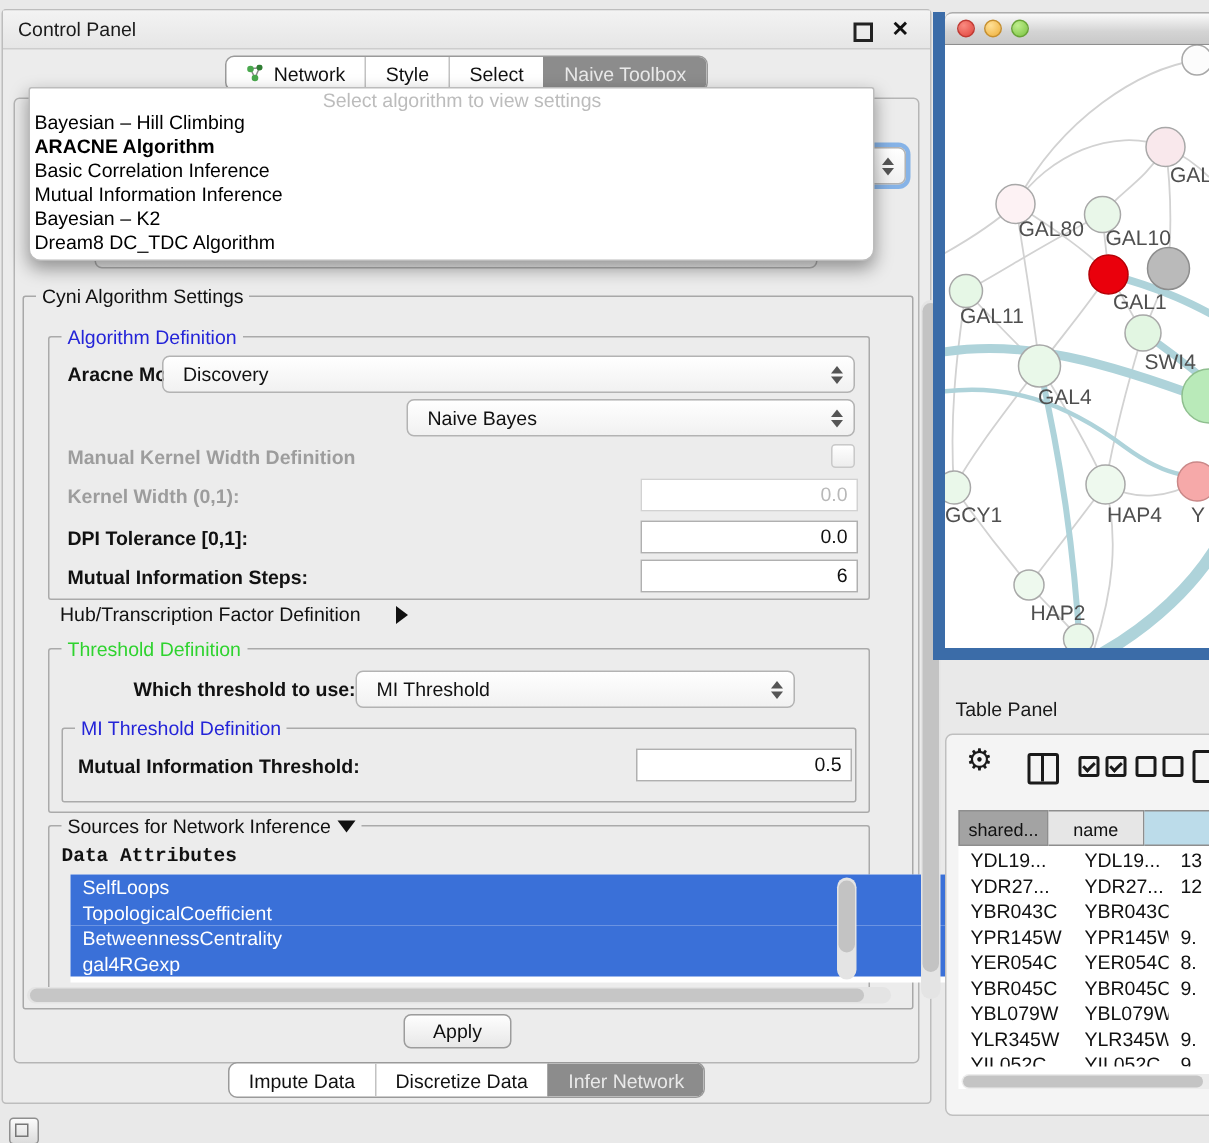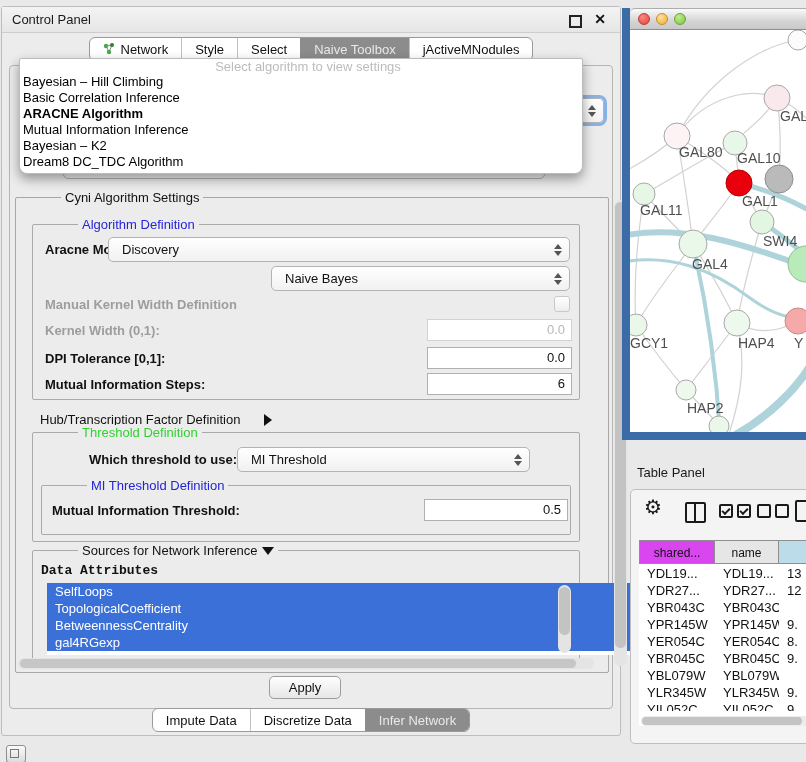--- a/index.html
+++ b/index.html
@@ -47,21 +47,21 @@
   .tf.dim{color:#b8b8b8;border-color:#d2d2d2;}
   .chk{position:absolute;width:14px;height:14px;border:1px solid #c9c9c9;border-radius:3px;
        background:linear-gradient(#ffffff,#ededed);}
 
   .lbl{position:absolute;font-size:13px;color:#111;white-space:nowrap;}
   .lbl.b{font-weight:bold;}
   .lbl.dim{color:#9d9d9d;}
 
   .grp{position:absolute;border:1px solid #aaaaaa;border-radius:2px;}
   .glabel{position:absolute;top:-8px;left:8px;background:#ececec;padding:0 4px;font-size:13px;
-          color:#111;white-space:nowrap;display:flex;align-items:center;gap:4px;margin-left:37px;}
+          color:#111;white-space:nowrap;display:flex;align-items:center;gap:4px;}
   .glabel .txt{}
   .glabel.blue{color:#2424d8;}
   .glabel.green{color:#2fd32f;}
   .tri-r{width:0;height:0;border-top:6px solid transparent;border-bottom:6px solid transparent;
          border-left:8px solid #111;display:inline-block;}
   .tri-d{width:0;height:0;border-left:6px solid transparent;border-right:6px solid transparent;
          border-top:8px solid #111;display:inline-block;}
 
   
   .popup{position:absolute;left:17px;top:51px;width:562px;background:#fff;border:1px solid #bcbcbc;
@@ -156,42 +156,39 @@
           </div>
           <div class="tab">
             <span>Style</span>
           </div>
           <div class="tab">
             <span>Select</span>
           </div>
           <div class="tab sel">
             <span>Naive Toolbox</span>
           </div>
-          <div class="tab">
-            <span>jActiveMNodules</span>
-          </div>
         </div>
       </div>
 
     <div class="outer-panel"></div>
 
     <div class="combo focusring" style="left:59px;top:91px;width:543px;z-index:2;">
         <span class="arr"></span>
       </div>
     <div class="combo" style="left:61px;top:147px;width:482px;z-index:2;">
       <span class="cval dim">gal-filtered sif default node</span>
       <span class="arr"></span>
     </div>
 
     <div class="popup">
       <div class="popup-head">Select algorithm to view settings</div>
       <div id="popupItems">
           <div class="popup-item">Bayesian – Hill Climbing</div>
+          <div class="popup-item bold">ARACNE Algorithm</div>
           <div class="popup-item">Basic Correlation Inference</div>
-          <div class="popup-item bold">ARACNE Algorithm</div>
           <div class="popup-item">Mutual Information Inference</div>
           <div class="popup-item">Bayesian – K2</div>
           <div class="popup-item">Dream8 DC_TDC Algorithm</div>
         </div>
     </div>
 
     <div class="settings">
       <span class="glabel" style="left:8px;">
           <span class="txt">Cyni Algorithm Settings</span>
         </span>
@@ -218,21 +215,21 @@
         <span class="lbl b dim" style="left:12px;top:98px;">Kernel Width (0,1):</span>
         <div class="tf dim" style="left:394px;top:94px;width:137px;">0.0</div>
 
         <span class="lbl b" style="left:12px;top:126px;">DPI Tolerance [0,1]:</span>
         <div class="tf" style="left:394px;top:122px;width:137px;">0.0</div>
 
         <span class="lbl b" style="left:12px;top:152px;">Mutual Information Steps:</span>
         <div class="tf" style="left:394px;top:148px;width:137px;">6</div>
       </div>
 
-      <span class="lbl" style="left:24px;top:214px;display:flex;align-items:center;gap:24px;">
+      <span class="lbl" style="left:24px;top:204px;display:flex;align-items:center;gap:24px;">
         <span>Hub/Transcription Factor Definition</span>
         <span class="tri-r"></span>
       </span>
 
       <div class="grp" style="left:16px;top:234px;width:546px;height:108px;">
         <span class="glabel green">
             <span class="txt">Threshold Definition</span>
           </span>
 
         <span class="lbl b" style="left:56px;top:19px;">Which threshold to use:</span>
@@ -368,21 +365,21 @@
         <span class="cb checked"></span>
       </span>
     <span class="tico cbpair unchecks">
         <span class="cb"></span>
         <span class="cb"></span>
       </span>
     <span class="tico pageic"></span>
 
     <div class="tgrid">
       <div class="thead" id="tableHead">
-          <div class="th" style="width: 76px; background: #d946ef;">shared...</div>
+          <div class="th" style="width: 60px; background: #a3a3a3;">shared...</div>
           <div class="th" style="width: 64px; background: rgb(230, 230, 230);">name</div>
           <div class="th" style="width: 62px; background: rgb(188, 220, 234);"></div>
         </div>
       <div class="tbody" id="tableBody">
           <div class="tr">
             <div class="td" style="width: 76px;">YDL19...</div>
             <div class="td" style="width: 64px;">YDL19...</div>
             <div class="td" style="width: 62px;">13</div>
           </div>
           <div class="tr">

